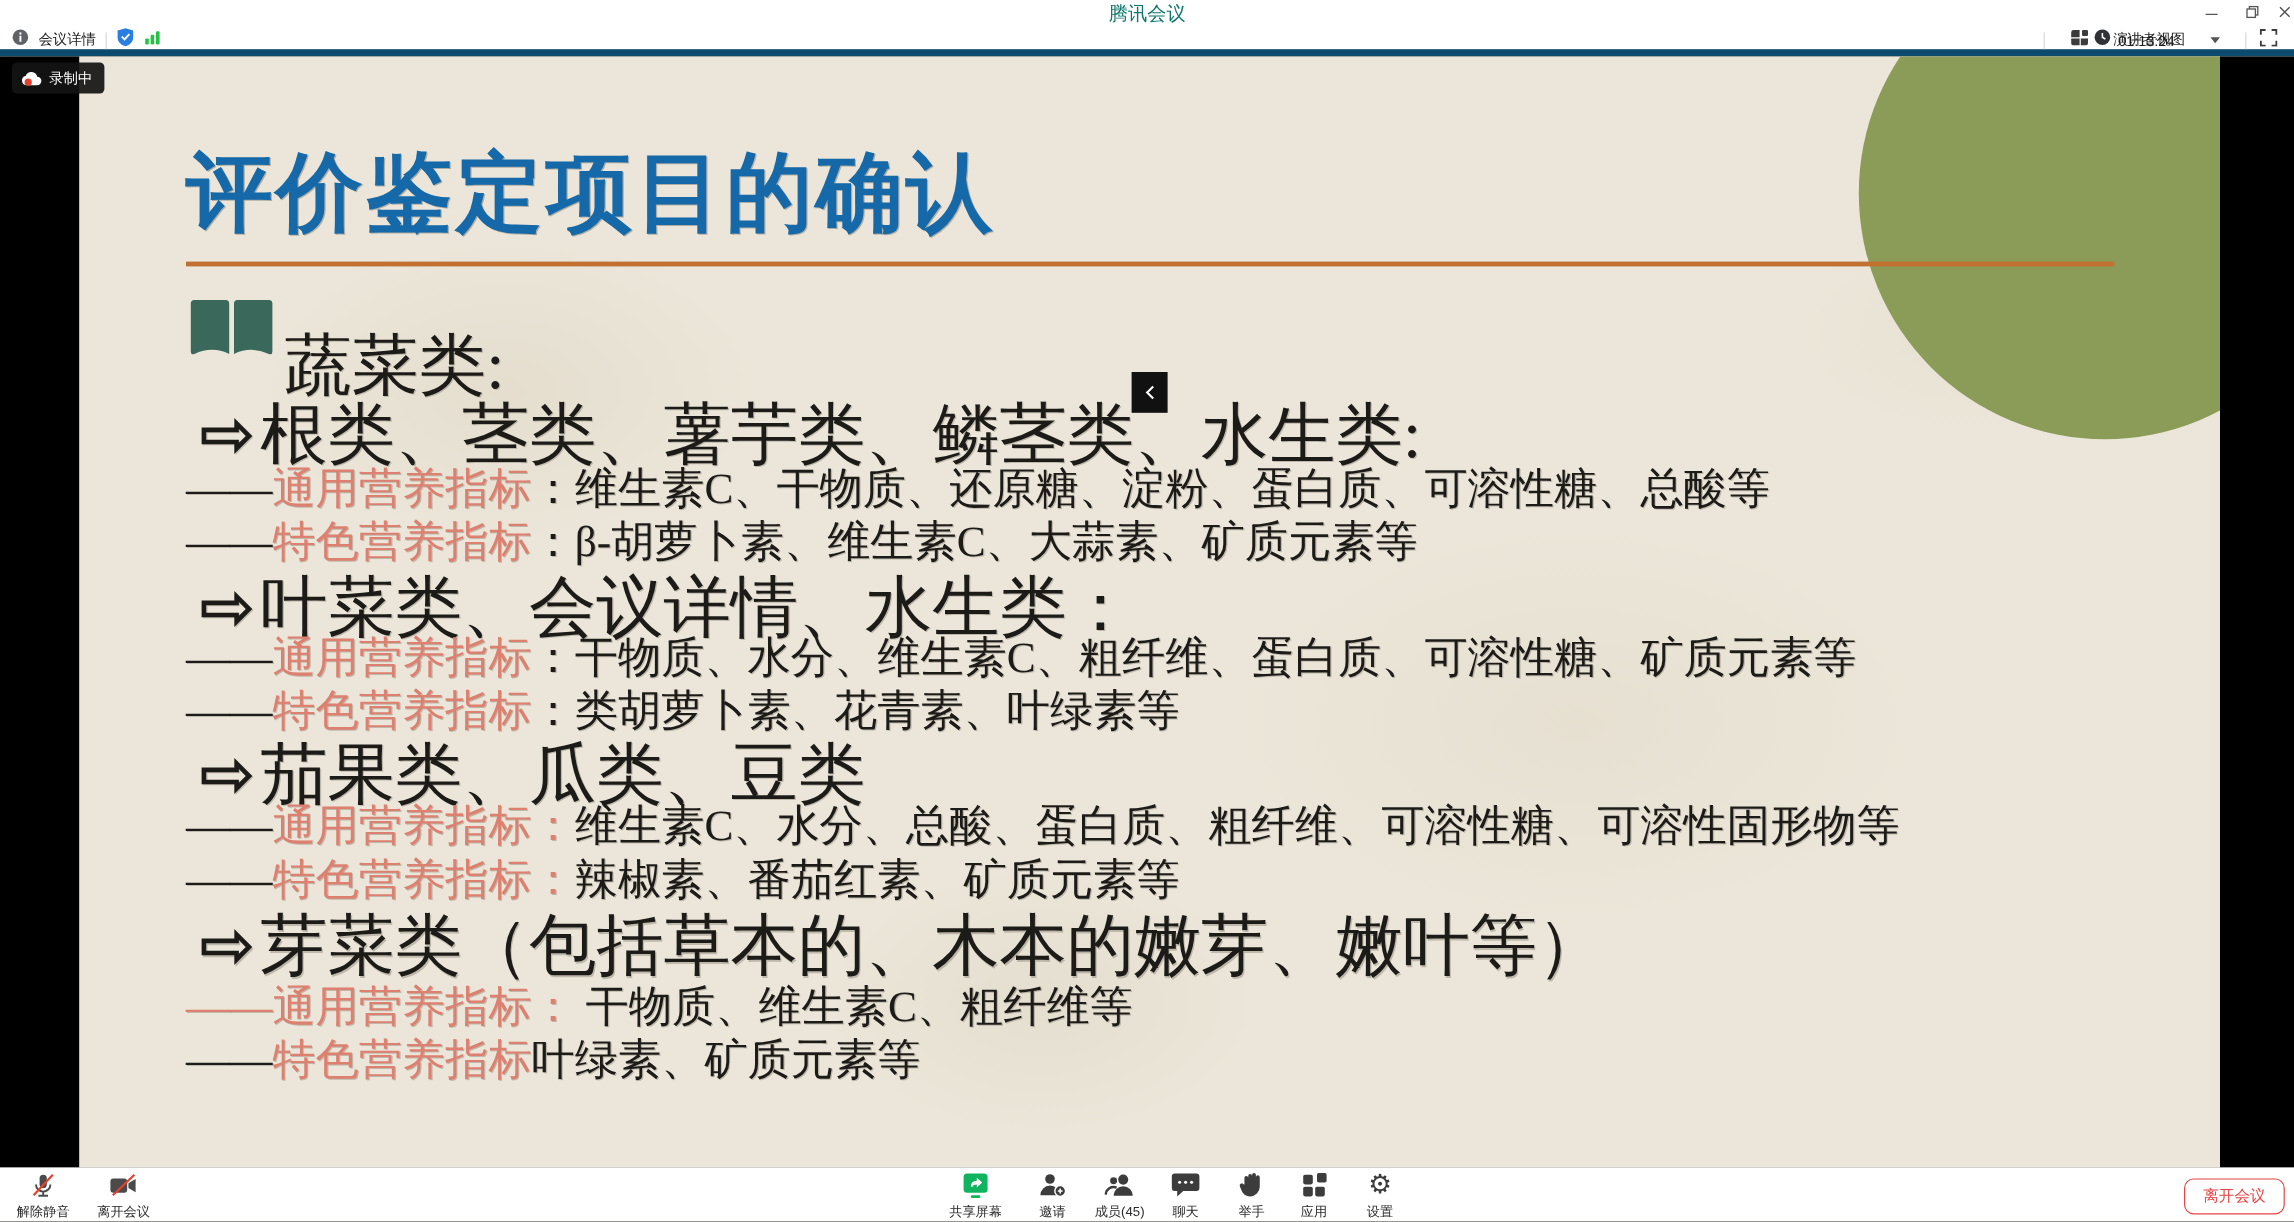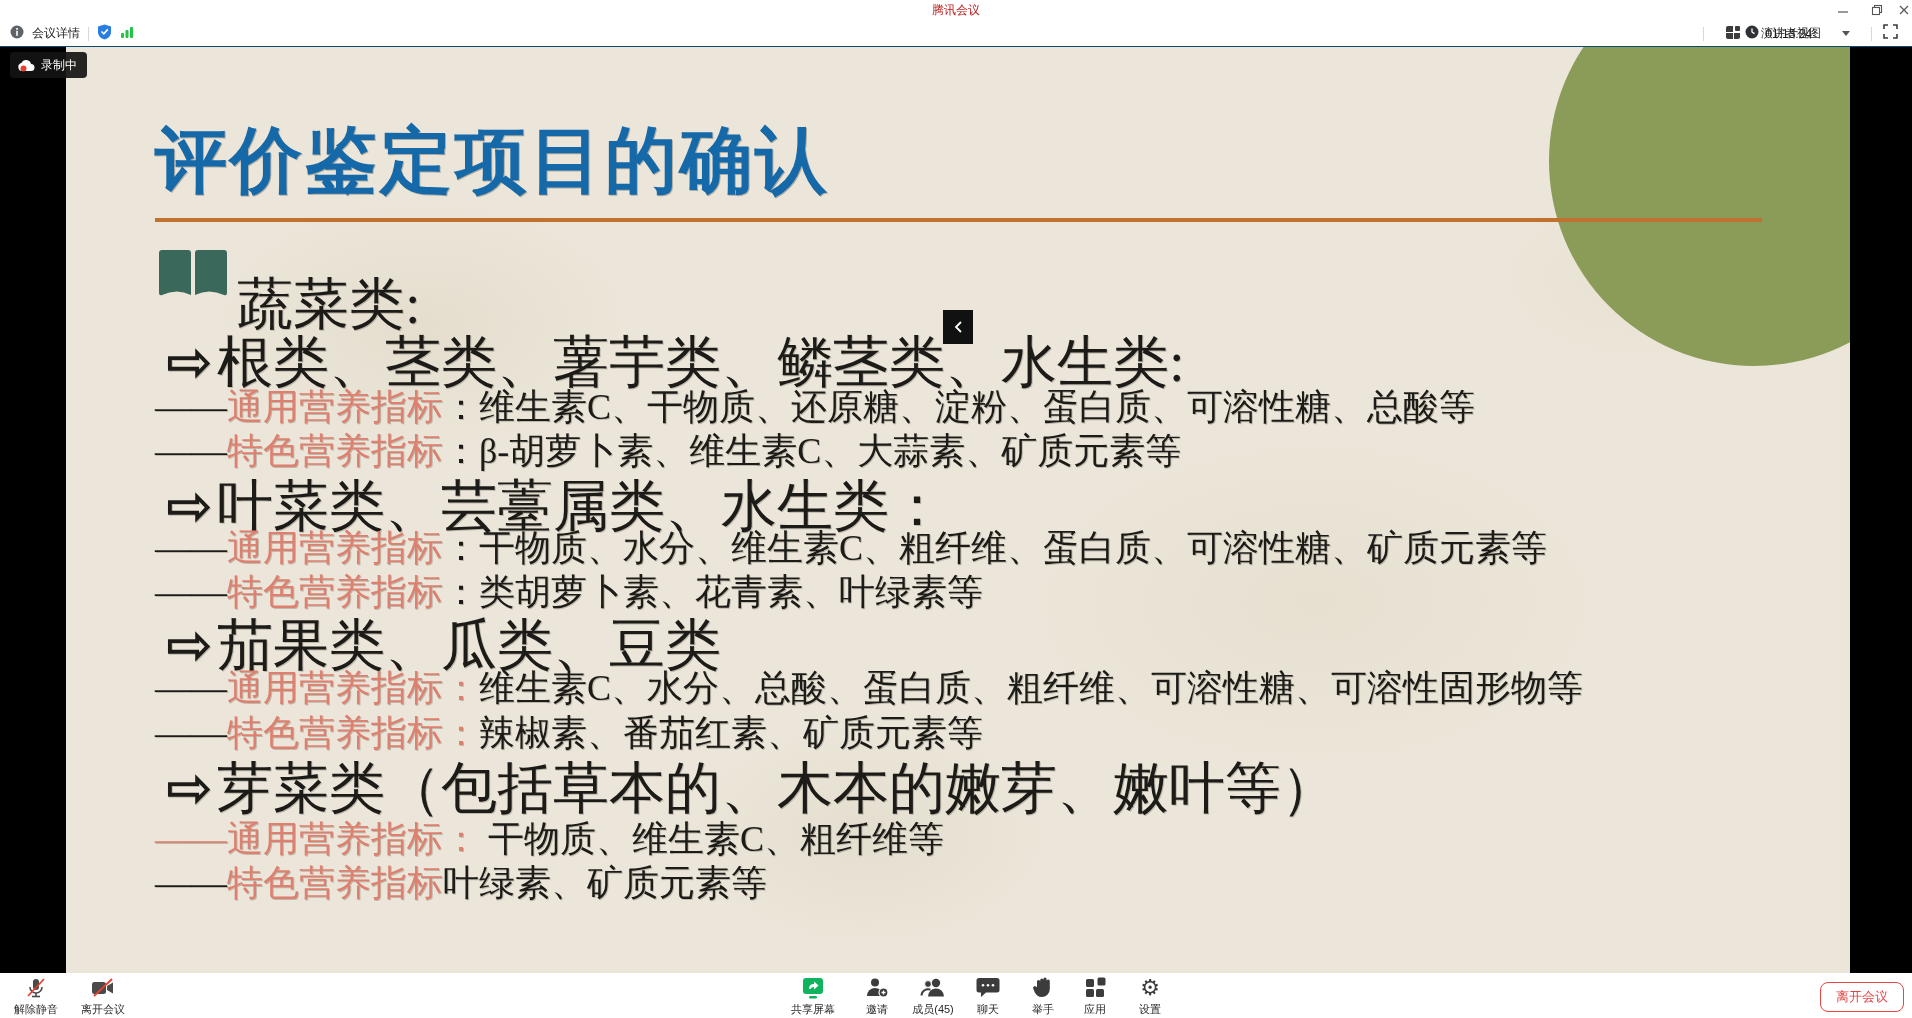--- a/index.html
+++ b/index.html
@@ -2,26 +2,26 @@
 <html><head>
 <meta charset="utf-8">
 <style>
   * { margin:0; padding:0; box-sizing:border-box; }
   html,body { width:1912px; height:1018px; overflow:hidden; background:#000; }
   body { font-family:"Liberation Sans","DejaVu Sans",sans-serif; }
   #app { position:relative; width:1912px; height:1018px; background:#fff; }
 
   
   .titlebar { position:absolute; left:0; top:0; width:100%; height:20px; background:#ffffff; }
-  .titlebar .wtitle { position:absolute; left:0; right:0; top:2px; text-align:center; font-size:12px; color:#b91c1c; }
+  .titlebar .wtitle { position:absolute; left:0; right:0; top:2px; text-align:center; font-size:16px; color:#0f766e; }
   .wctl { position:absolute; top:0; width:30px; height:20px; display:flex; align-items:center; justify-content:center; color:#555; font-size:12px; }
   .wctl svg { display:block; }
 
   
-  .topbar { position:absolute; left:0; top:20px; width:100%; height:27px; background:#ffffff; border-bottom:1px solid #0c4a6e; }
+  .topbar { position:absolute; left:0; top:20px; width:100%; height:27px; background:#ffffff; border-bottom:6px solid #0c4a6e; }
   .topbar .grp { position:absolute; top:0; height:27px; display:flex; align-items:center; gap:8px; }
   .topbar .txt { font-size:12px; color:#1f1f1f; }
   .vdiv { width:1px; height:14px; background:#d9d9d9; }
   .caret-down { width:0; height:0; border-left:4px solid transparent; border-right:4px solid transparent; border-top:5px solid #555; }
 
   
   .stage { position:absolute; left:0; top:47px; width:1912px; height:926px; background:#000; }
   .slide { position:absolute; left:66px; top:0; width:1784px; height:926px; overflow:hidden;
            background:#ebe6d9;
            background-image:
@@ -153,21 +153,21 @@
         <svg width="76" height="52" viewBox="0 0 76 52">
             <path d="M4 4 Q4 1 7 1 H33 Q36 1 36 4 V46 Q22 39 7 46 Q4 47 4 44 Z" fill="#3a685a"></path>
             <path d="M40 4 Q40 1 43 1 H69 Q72 1 72 4 V44 Q72 47 69 46 Q54 39 40 46 Z" fill="#3a685a"></path>
           </svg>
       </div>
       <div>
           <div class="line h" style="left: 171px; top: 220px;"><span style="color: rgb(28, 27, 24);">蔬菜类:</span></div>
           <div class="line h" style="left: 100px; top: 278px;"><span class="bullet">⇨</span><span style="color: rgb(28, 27, 24);">根类、茎类、薯芋类、鳞茎类、水生类:</span></div>
           <div class="line s" style="left: 89px; top: 336px;"><span style="color: rgb(28, 27, 24);">——</span><span style="color: rgb(221, 128, 112);">通用营养指标</span><span style="color: rgb(28, 27, 24);">：维生素C、干物质、还原糖、淀粉、蛋白质、可溶性糖、总酸等</span></div>
           <div class="line s" style="left: 89px; top: 380px;"><span style="color: rgb(28, 27, 24);">——</span><span style="color: rgb(221, 128, 112);">特色营养指标</span><span style="color: rgb(28, 27, 24); text-align: right;">：β-胡萝卜素、维生素C、大蒜素、矿质元素等</span></div>
-          <div class="line h" style="left: 100px; top: 422px;"><span class="bullet">⇨</span><span style="color: rgb(28, 27, 24);">叶菜类、芸薹属类、水生类：</span></div>
+          <div class="line h" style="left: 100px; top: 422px;"><span class="bullet">⇨</span><span style="color: rgb(28, 27, 24);">叶菜类、会议详情、水生类：</span></div>
           <div class="line s" style="left: 89px; top: 477px;"><span style="color: rgb(28, 27, 24);">——</span><span style="color: rgb(221, 128, 112);">通用营养指标</span><span style="color: rgb(28, 27, 24);">：干物质、水分、维生素C、粗纤维、蛋白质、可溶性糖、矿质元素等</span></div>
           <div class="line s" style="left: 89px; top: 521px;"><span style="color: rgb(28, 27, 24);">——</span><span style="color: rgb(221, 128, 112);">特色营养指标</span><span style="color: rgb(28, 27, 24);">：类胡萝卜素、花青素、叶绿素等</span></div>
           <div class="line h" style="left: 100px; top: 561px;"><span class="bullet">⇨</span><span style="color: rgb(28, 27, 24);">茄果类、瓜类、豆类</span></div>
           <div class="line s" style="left: 89px; top: 617px;"><span style="color: rgb(28, 27, 24);">——</span><span style="color: rgb(221, 128, 112);">通用营养指标：</span><span style="color: rgb(28, 27, 24);">维生素C、水分、总酸、蛋白质、粗纤维、可溶性糖、可溶性固形物等</span></div>
           <div class="line s" style="left: 89px; top: 662px;"><span style="color: rgb(28, 27, 24);">——</span><span style="color: rgb(221, 128, 112);">特色营养指标：</span><span style="color: rgb(28, 27, 24);">辣椒素、番茄红素、矿质元素等</span></div>
           <div class="line h" style="left: 100px; top: 704px;"><span class="bullet">⇨</span><span style="color: rgb(28, 27, 24);">芽菜类（包括草本的、木本的嫩芽、嫩叶等）</span></div>
           <div class="line s" style="left: 89px; top: 768px;"><span style="color: rgb(221, 128, 112);">——</span><span style="color: rgb(221, 128, 112);">通用营养指标：</span><span style="color: rgb(28, 27, 24);"> 干物质、维生素C、粗纤维等</span></div>
           <div class="line s" style="left: 89px; top: 812px;"><span style="color: rgb(28, 27, 24);">——</span><span style="color: rgb(221, 128, 112);">特色营养指标</span><span style="color: rgb(28, 27, 24);">叶绿素、矿质元素等</span></div>
         </div>
     </div>

